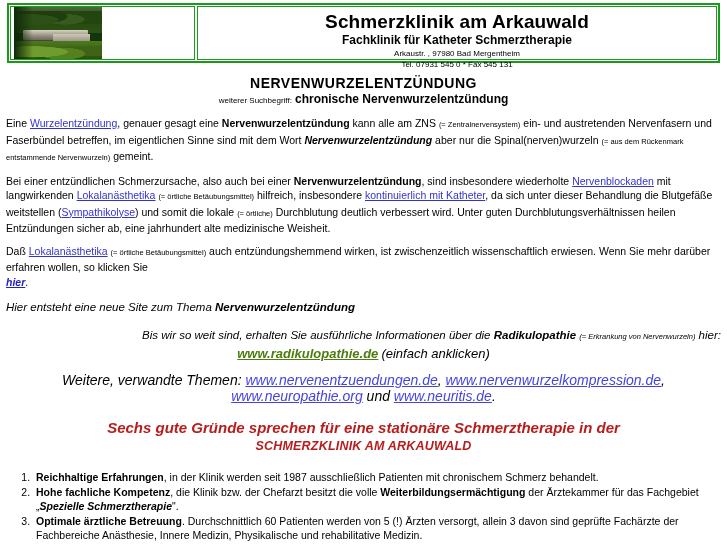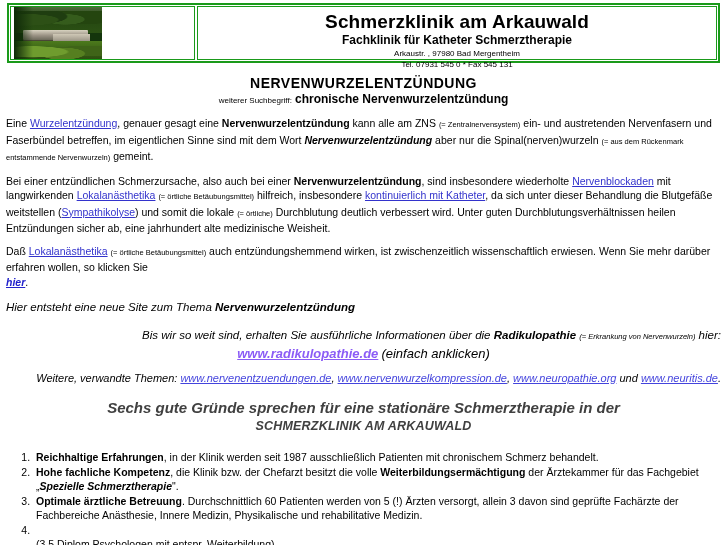--- a/index.html
+++ b/index.html
@@ -165,41 +165,41 @@
     margin: 10px 0 0 0;
   }
   .center-it2 {
     text-align: right;
     font-style: italic;
     font-size: 11.5px;
     line-height: 16px;
     margin: 12px 0 0 0;
   }
   .big-link {
-    color: #8b5cf6;
+    color: #4d7c0f;
     font-style: italic;
     font-weight: bold;
     font-size: 13px;
     text-decoration: underline;
   }
   .einfach {
     font-size: 13px;
     font-style: italic;
     font-weight: normal;
   }
   .themes-line {
-    font-size: 11px;
+    font-size: 14px;
     font-style: italic;
     margin: 11px 0 0 0;
-    text-align: right;
+    text-align: center;
   }
   .themes-line a { color: #4444dd; text-decoration: underline; }
 
   h2.green-head {
-    color: #404040;
+    color: #b91c1c;
     text-align: center;
     font-style: italic;
     font-weight: bold;
     font-size: 15px;
     line-height: 19px;
     margin: 14px 0 0 0;
   }
   h2.green-head .line2 {
     font-size: 12.5px;
     display: block;

